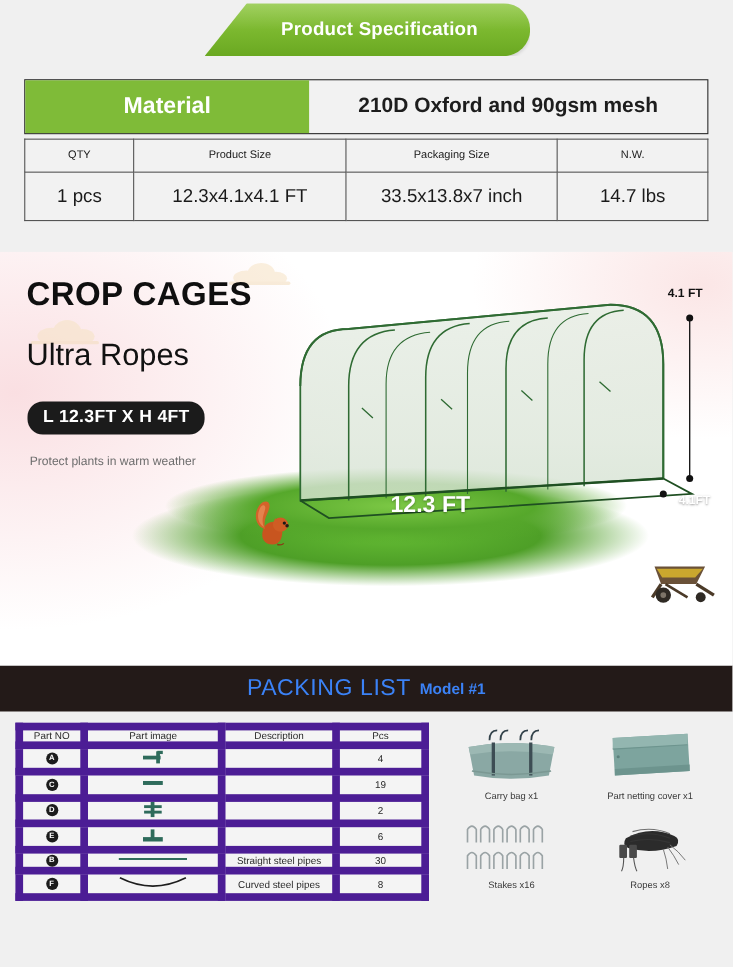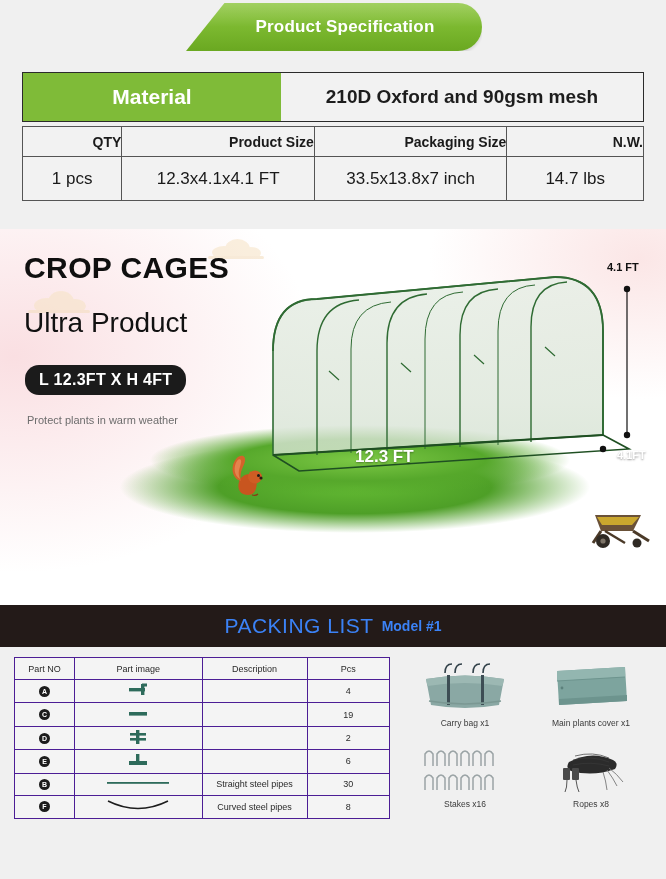--- a/index.html
+++ b/index.html
@@ -51,21 +51,21 @@
   }
   .spec-table {
     margin-top: 4px; width: 100%;
     border-collapse: collapse;
     border: 1.5px solid #2b2b2b;
     background: #f2f2f2;
   }
   .spec-table td {
     border: 1px solid #555; text-align: center; color: #1a1a1a;
   }
-  .spec-head td { height: 30px; font-size: 14px; font-weight: bold; text-align: right; }
+  .spec-head td { height: 30px; font-size: 10px; font-weight: normal; }
   .spec-body td { height: 44px; font-size: 17px; text-align: center; }
   .col-qty { width: 16%; } .col-ps { width: 31%; }
   .col-pk { width: 31%; } .col-nw { width: 22%; }
 
   
   .hero {
     position: relative; height: 376px; margin-top: 12px;
     background:
       radial-gradient(ellipse 420px 300px at 2% 34%, #fadfe2 0%, rgba(250,223,226,0) 72%),
       radial-gradient(ellipse 300px 200px at 96% 8%, #fbe6e6 0%, rgba(255,255,255,0) 70%),
@@ -111,21 +111,21 @@
     border-radius: 50%;
   }
 
   
   .tunnel { position: absolute; left: 255px; top: 30px; width: 390px; height: 245px; }
   .dim-label {
     position: absolute; font-size: 11px; font-weight: bold; color: #111;
   }
   .dim-12 {
     position: absolute; left: 100px; top: 188px;
-    font-size: 17px; font-weight: bold; color: #ffffff;
+    font-size: 21px; font-weight: bold; color: #ffffff;
     text-shadow: 0 1px 2px rgba(0,0,0,.35);
   }
   .dim-41-top { left: 352px; top: 2px; }
   .dim-41-bot { left: 362px; top: 190px; color:#fff; text-shadow:0 1px 2px rgba(0,0,0,.4); }
   .squirrel { position: absolute; left: 228px; top: 222px; width: 40px; height: 48px; }
   .barrow { position: absolute; left: 585px; top: 272px; width: 68px; height: 48px; }
 
   
   .packing-bar {
     height: 42px; background: #231a18;
@@ -137,21 +137,21 @@
 
   .packing-body {
     display: flex; padding: 10px 12px 0 14px; gap: 12px;
     background: #f0f0f0;
   }
   .parts-table {
     width: 376px; border-collapse: collapse;
     background: #f4f4f4; font-size: 9px; color: #2a2a2a;
   }
   .parts-table th, .parts-table td {
-    border: 1px solid #4c1d95; text-align: center; font-weight: normal;
+    border: 7px solid #4c1d95; text-align: center; font-weight: normal;
   }
   .parts-table th { height: 16px; font-size: 9px; }
   .parts-table td { height: 16px; }
   .c-no { width: 16%; } .c-img { width: 34%; } .c-desc { width: 28%; } .c-pcs { width: 22%; }
   .badge {
     display: inline-block; width: 11px; height: 11px; line-height: 11px;
     border-radius: 50%; background: #1c1c1c; color: #fff;
     font-size: 7px; font-weight: bold; vertical-align: middle;
   }
 
@@ -206,21 +206,21 @@
     <div class="cloud-base" style="left:0; width:62px;"></div>
   </div>
   <div class="cloud" style="left:208px; top:8px; width:56px; height:22px;">
     <i style="left:4px;  top:9px;  width:24px; height:13px;"></i>
     <i style="left:17px; top:2px;  width:25px; height:20px;"></i>
     <i style="left:33px; top:10px; width:20px; height:12px;"></i>
     <div class="cloud-base" style="left:0; width:56px;"></div>
   </div>
 
   <div class="hero-title">CROP CAGES</div>
-  <div class="hero-sub">Ultra Product</div>
+  <div class="hero-sub">Ultra Ropes</div>
   <div class="hero-pill">L 12.3FT X H 4FT</div>
   <div class="hero-note">Protect plants in warm weather</div>
 
   <div class="grass"></div>
   <div class="grass2"></div>
 
   <div class="tunnel">
     <svg width="390" height="245" viewBox="0 0 390 245">
       <defs>
         <linearGradient id="mesh" x1="0" y1="0" x2="0" y2="1">
@@ -391,21 +391,21 @@
     <div class="acc">
       <div class="acc-art">
         <svg width="92" height="52" viewBox="0 0 92 52">
           <path d="M12,10 L80,6 L82,40 L14,44 Z" fill="#7da49e"></path>
           <path d="M12,10 L80,6 L80,16 L12,20 Z" fill="#93b6b0"></path>
           <path d="M14,44 L82,40 L82,34 L14,38 Z" fill="#6d948e"></path>
           <path d="M12,20 L80,16" stroke="#6d948e" stroke-width="1" fill="none"></path>
           <circle cx="17" cy="27" r="1.4" fill="#5c817c"></circle>
         </svg>
       </div>
-      <div class="acc-cap">Main plants cover x1</div>
+      <div class="acc-cap">Part netting cover x1</div>
     </div>
 
     <div class="acc">
       <div class="acc-art">
         <svg width="92" height="48" viewBox="0 0 92 48">
           <g fill="none" stroke="#9aa3a5" stroke-width="1.5">
             <path d="M6,20 L6,8 q4,-6 8,0 L14,20"></path>
             <path d="M18,20 L18,8 q4,-6 8,0 L26,20"></path>
             <path d="M30,20 L30,8 q4,-6 8,0 L38,20"></path>
             <path d="M42,20 L42,8 q4,-6 8,0 L50,20"></path>

